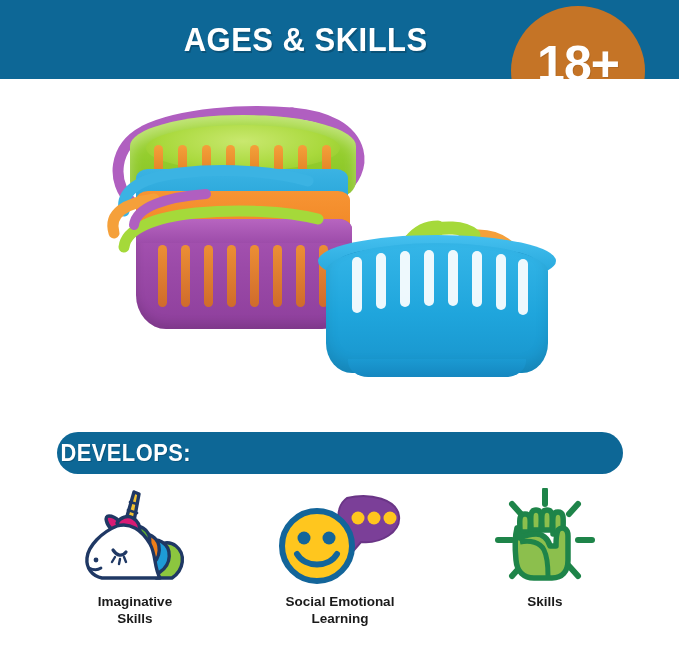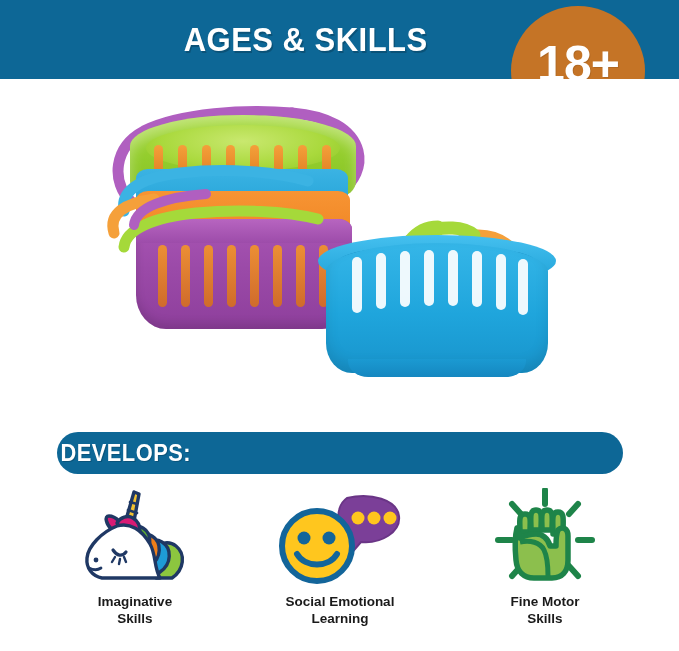--- a/index.html
+++ b/index.html
@@ -385,17 +385,16 @@
           <path d="M30,44 C30,34 28,26 35,26 C42,26 40,34 40,44 Z"></path>
           <path d="M41,42 C41,30 39,22 46,22 C53,22 51,30 51,42 Z"></path>
           <path d="M52,42 C52,30 50,22 57,22 C64,22 62,30 62,42 Z"></path>
           <path d="M63,46 C63,32 61,24 68,24 C75,24 73,32 73,46 Z"></path>
           <path d="M27,40 C25,48 25,62 26,72 C27,84 34,90 44,90 L62,90 C72,90 78,84 78,72 L78,48 C78,40 72,38 68,42 C66,46 66,54 66,58 L60,58 C58,50 52,46 46,46 C40,46 34,48 30,50 Z"></path>
           <path d="M30,54 C40,52 50,54 54,62 C57,68 58,78 58,88" fill="none" stroke-width="5"></path>
         </g>
       </svg>
     </div>
     <div class="skill-caption">
-      <div>Fine Motor</div>
       <div>Skills</div>
     </div>
   </div>
 </div>
 
 </body></html>

